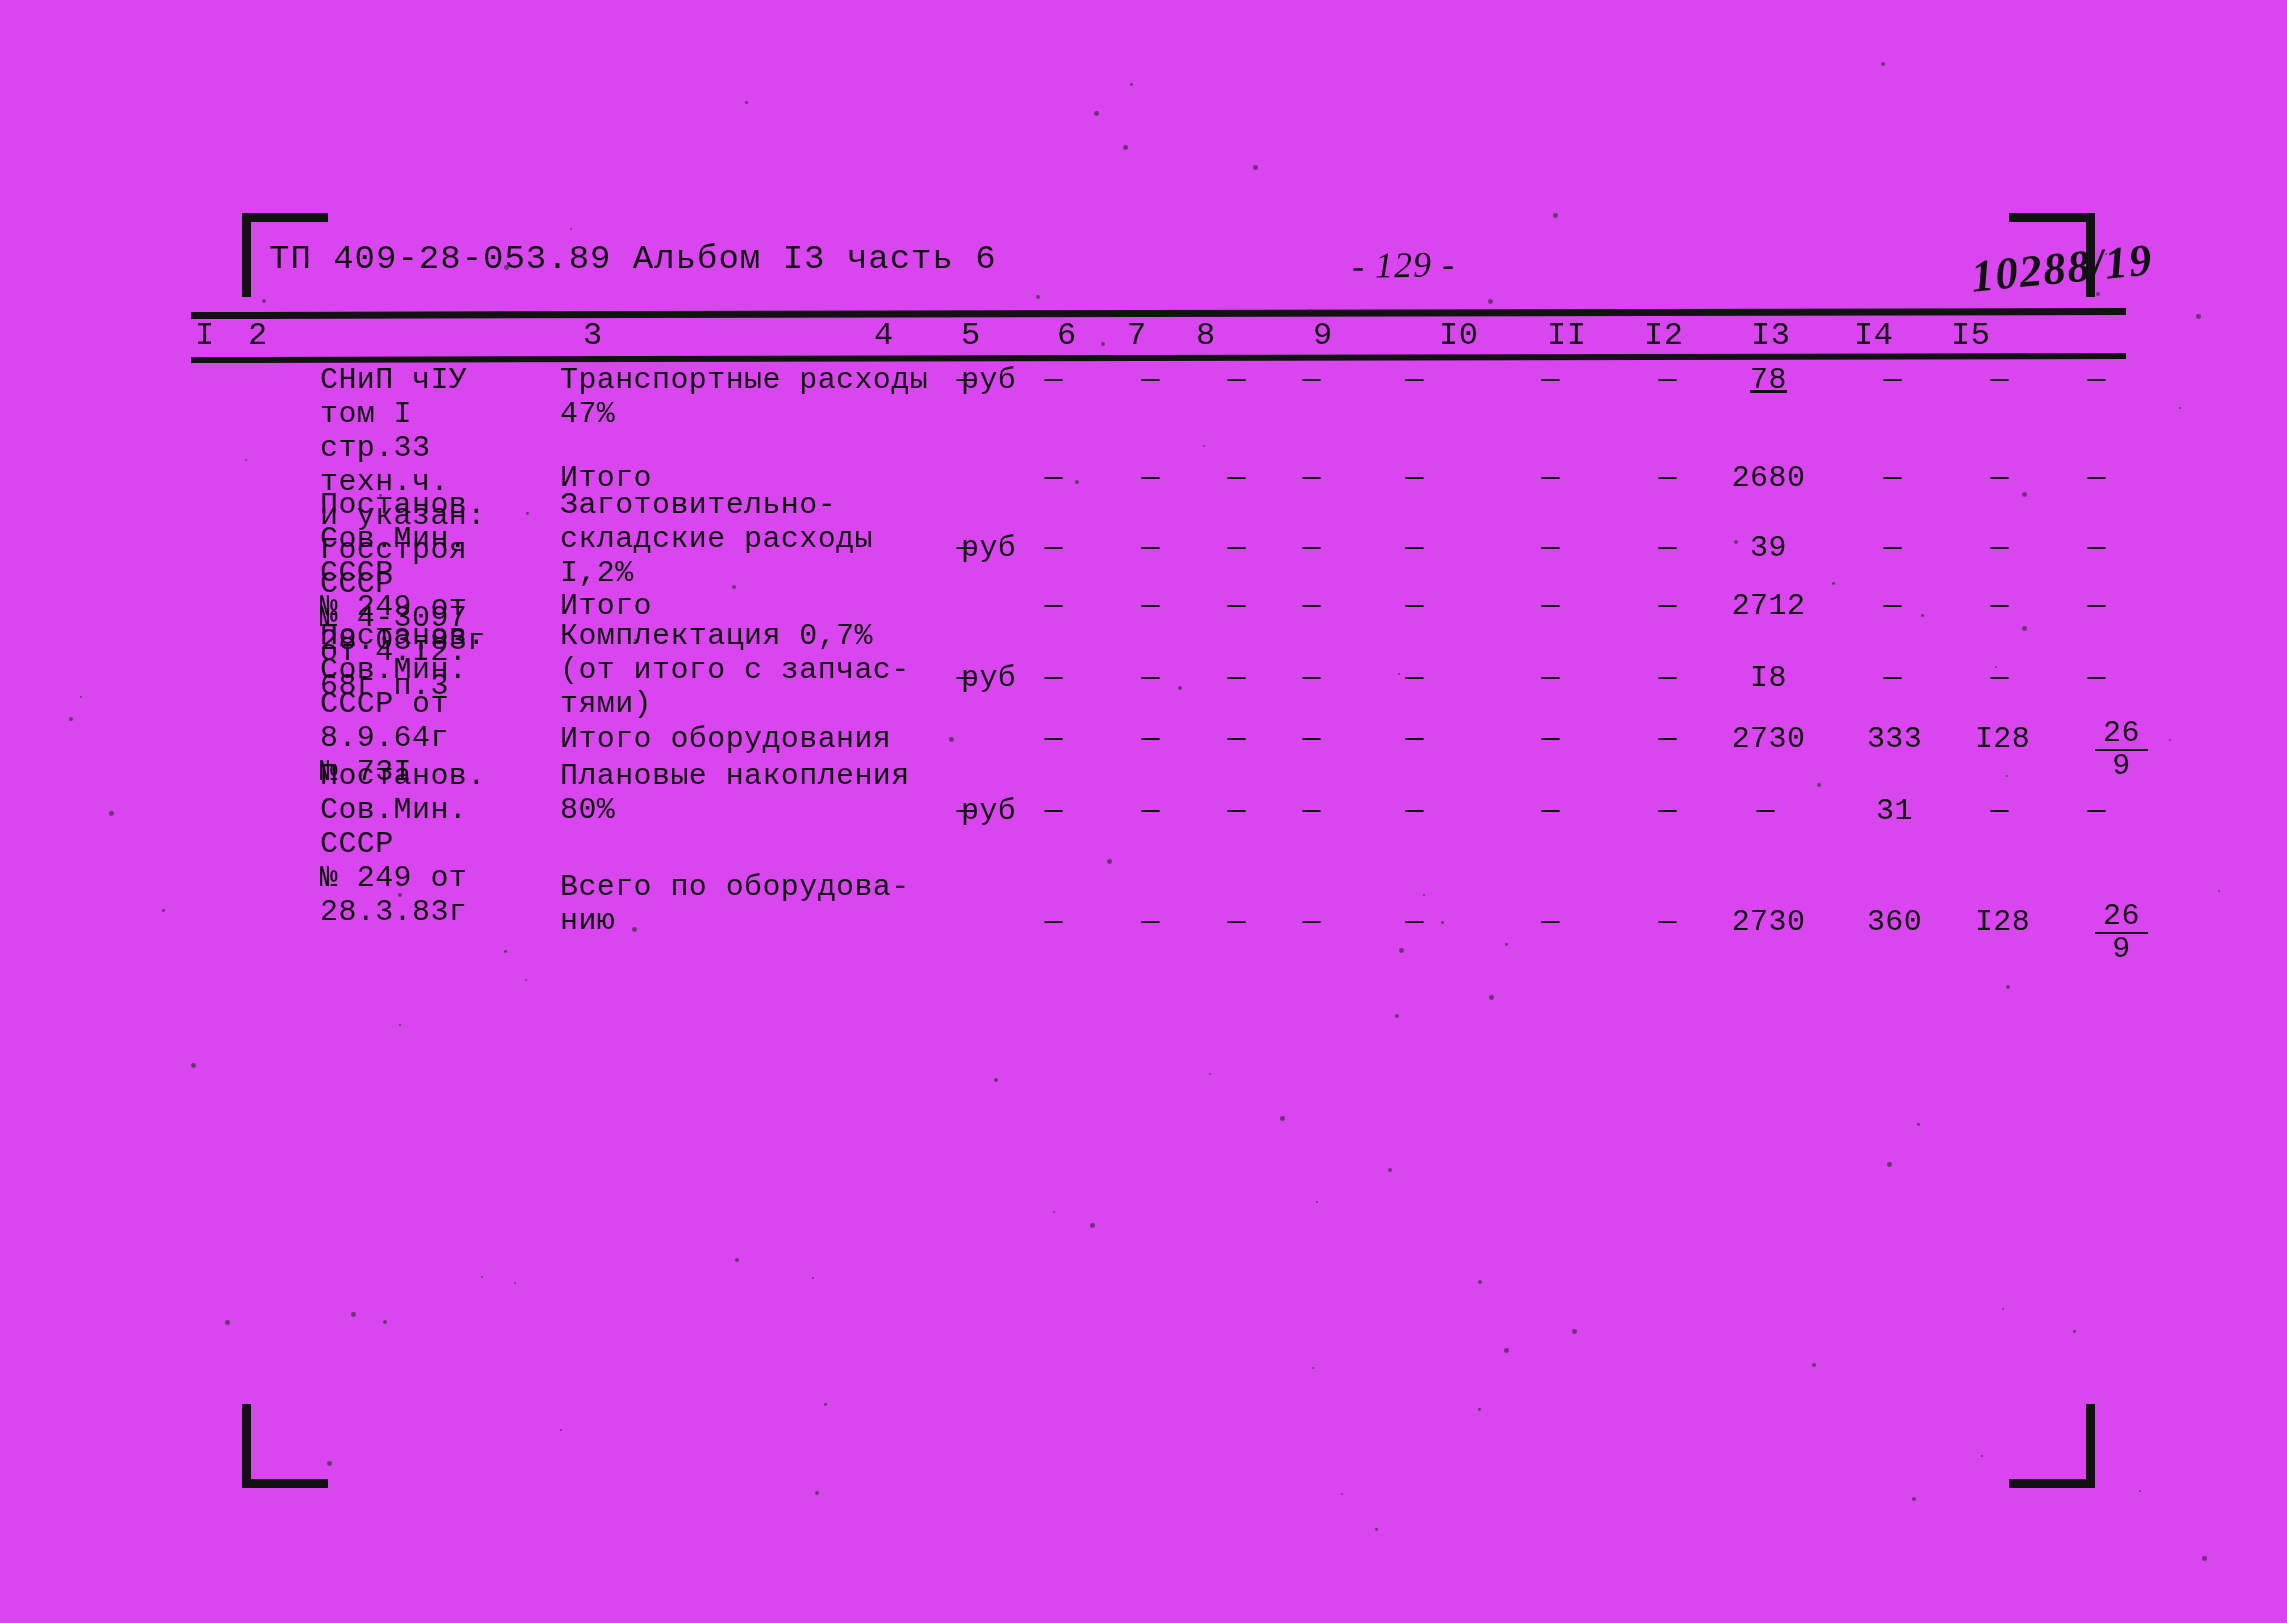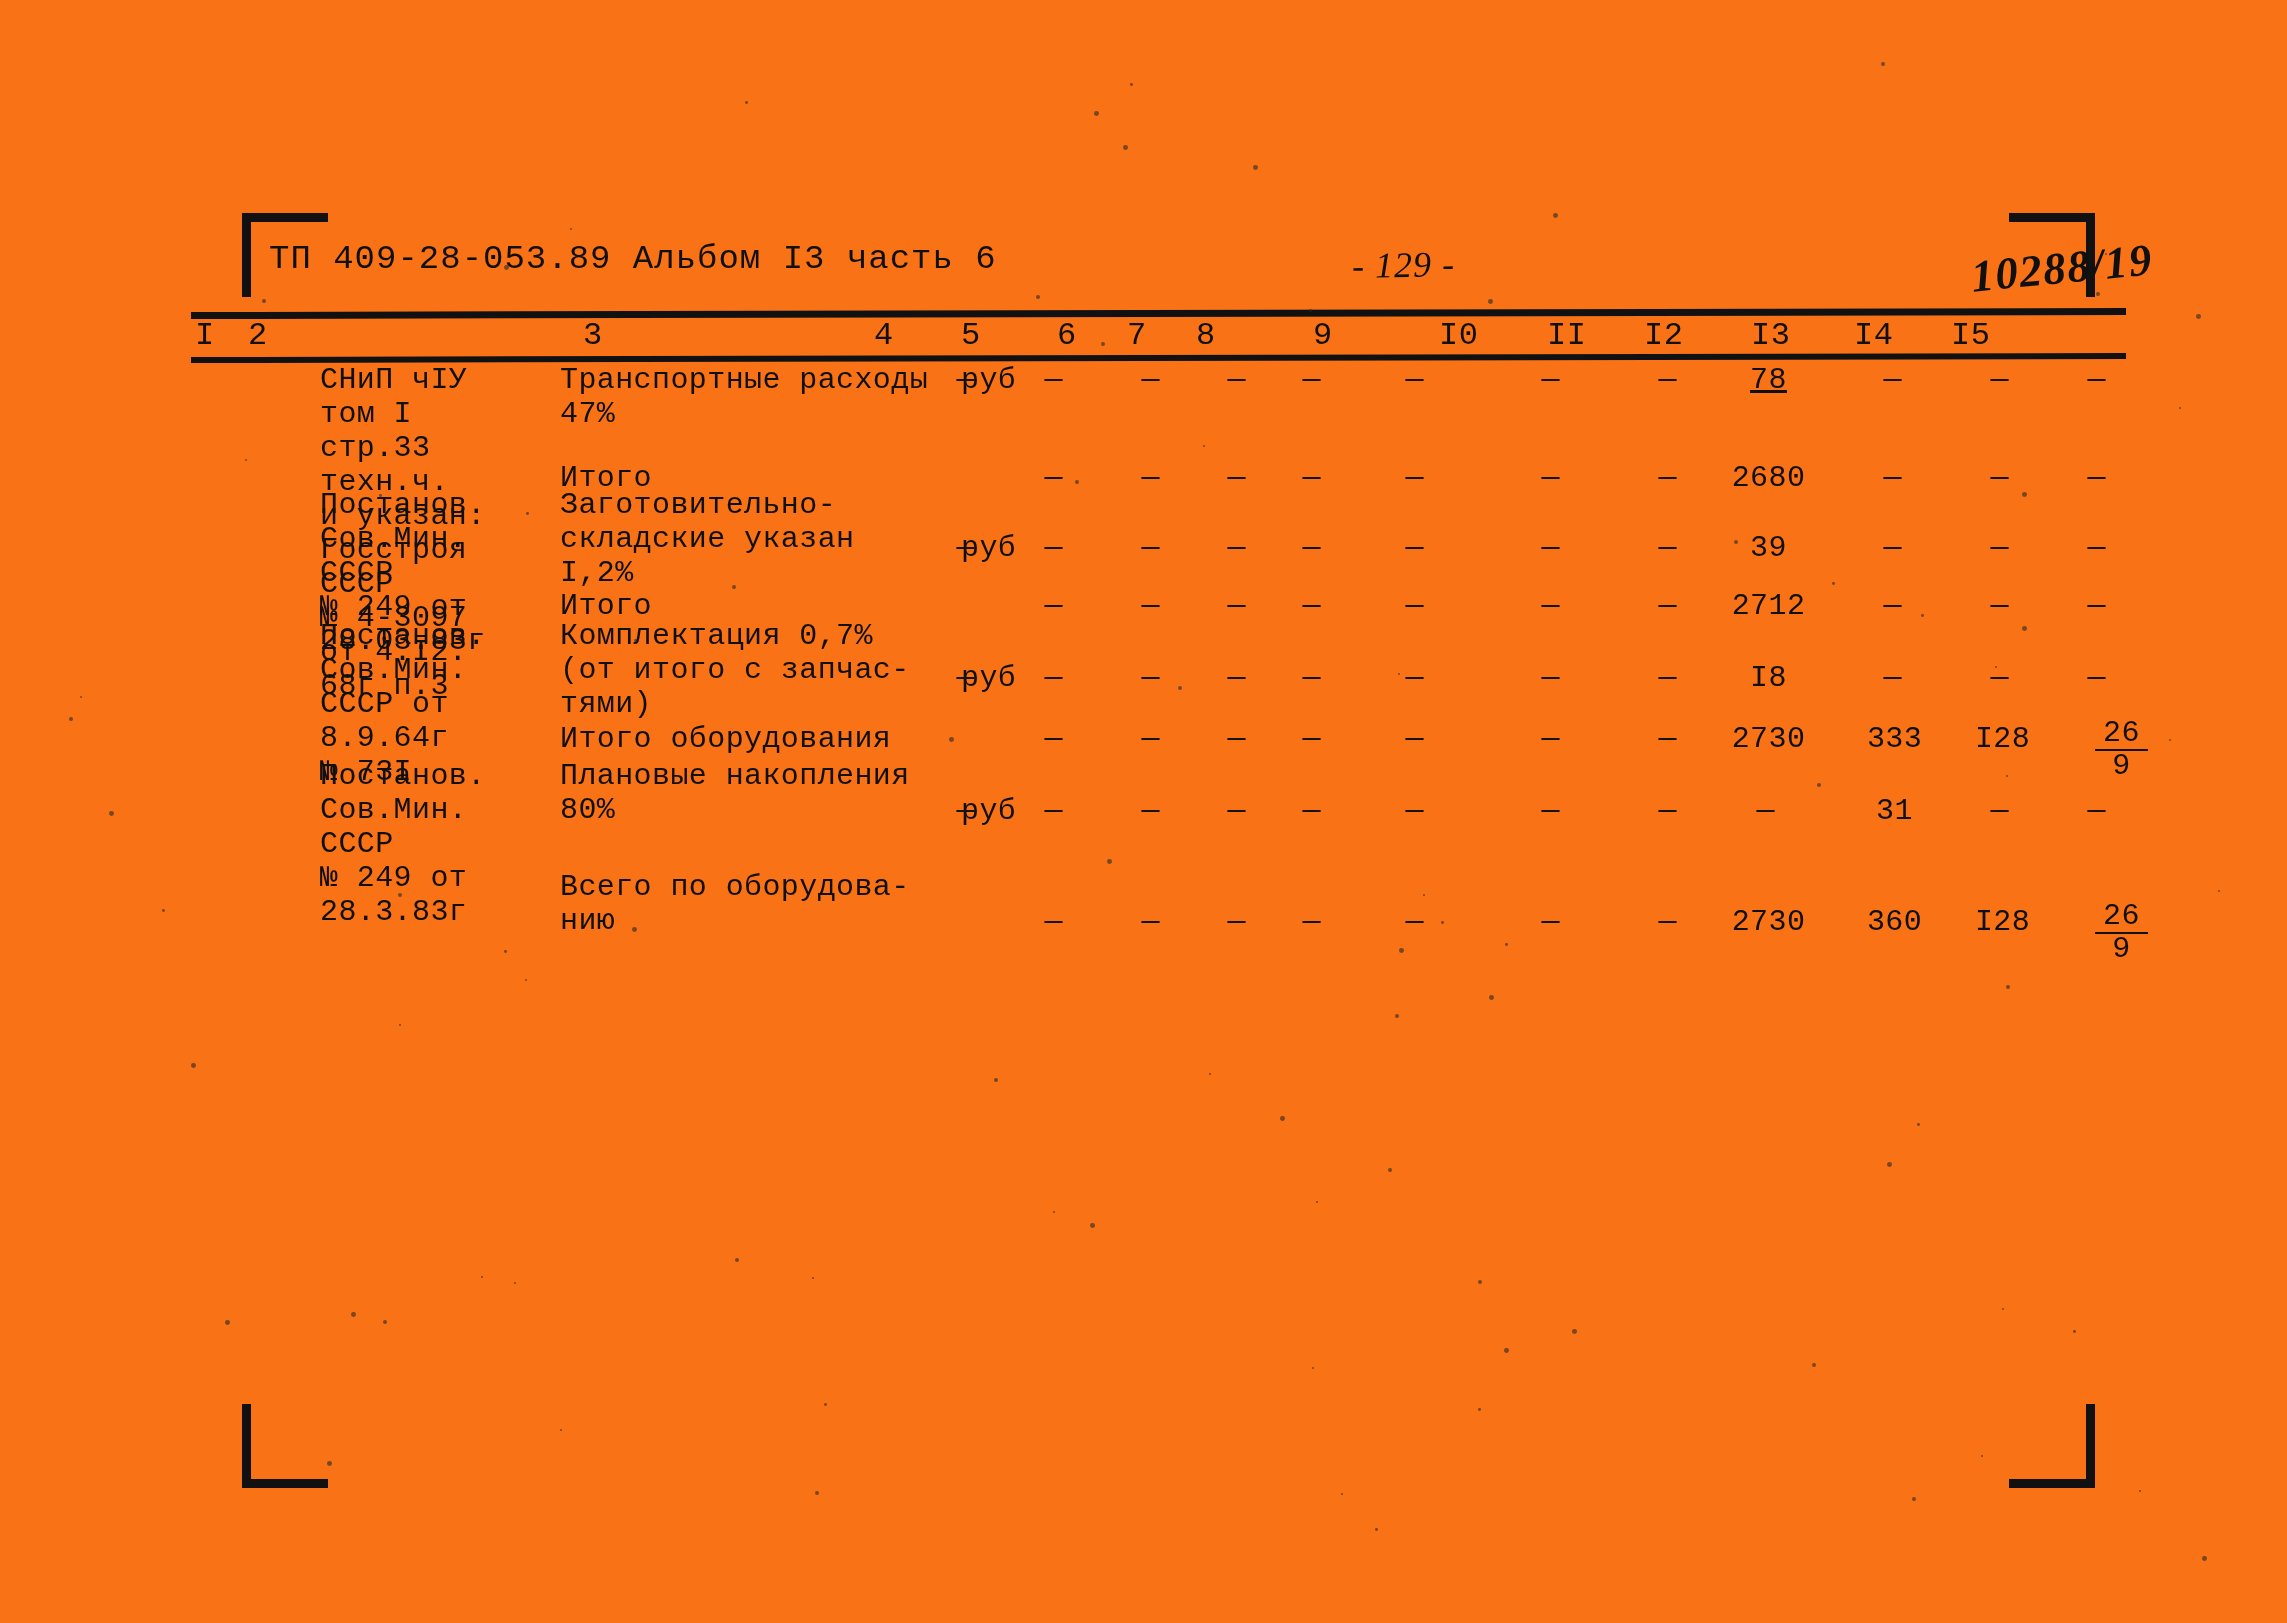--- a/index.html
+++ b/index.html
@@ -11,21 +11,21 @@
     width: 2288px; height: 1624px;
     position: relative;
     font-family: "Liberation Mono", "DejaVu Sans Mono", monospace;
     color: #101010;
     overflow: hidden;
   }
 
   
   #scan-page {
     position: absolute; inset: 0;
-    background: #f97316;
+    background: #d946ef;
   }
   .speck {
     position: absolute;
     background: #2a2a2a;
     border-radius: 50%;
     opacity: .62;
   }
 
   
   .corner {
@@ -234,21 +234,21 @@
         <div class="dash" style="left: 1779px; top: 98px;">—</div>
         <div class="dash" style="left: 1876px; top: 98px;">—</div>
       </div>
       <div class="row" style="top: 0px;">
         <div class="c-just" style="top: 125px;">Постанов.
 Сов.Мин.
 СССР
 № 249 от
 28.03.83г</div>
         <div class="c-desc" style="top: 125px;">Заготовительно-
-складские указан
+складские расходы
 I,2%</div>
         <div class="c-unit" style="top: 168px;">руб</div>
         <div class="dash" style="left: 745px; top: 168px;">—</div>
         <div class="dash" style="left: 833px; top: 168px;">—</div>
         <div class="dash" style="left: 930px; top: 168px;">—</div>
         <div class="dash" style="left: 1016px; top: 168px;">—</div>
         <div class="dash" style="left: 1091px; top: 168px;">—</div>
         <div class="dash" style="left: 1194px; top: 168px;">—</div>
         <div class="dash" style="left: 1330px; top: 168px;">—</div>
         <div class="dash" style="left: 1447px; top: 168px;">—</div>

